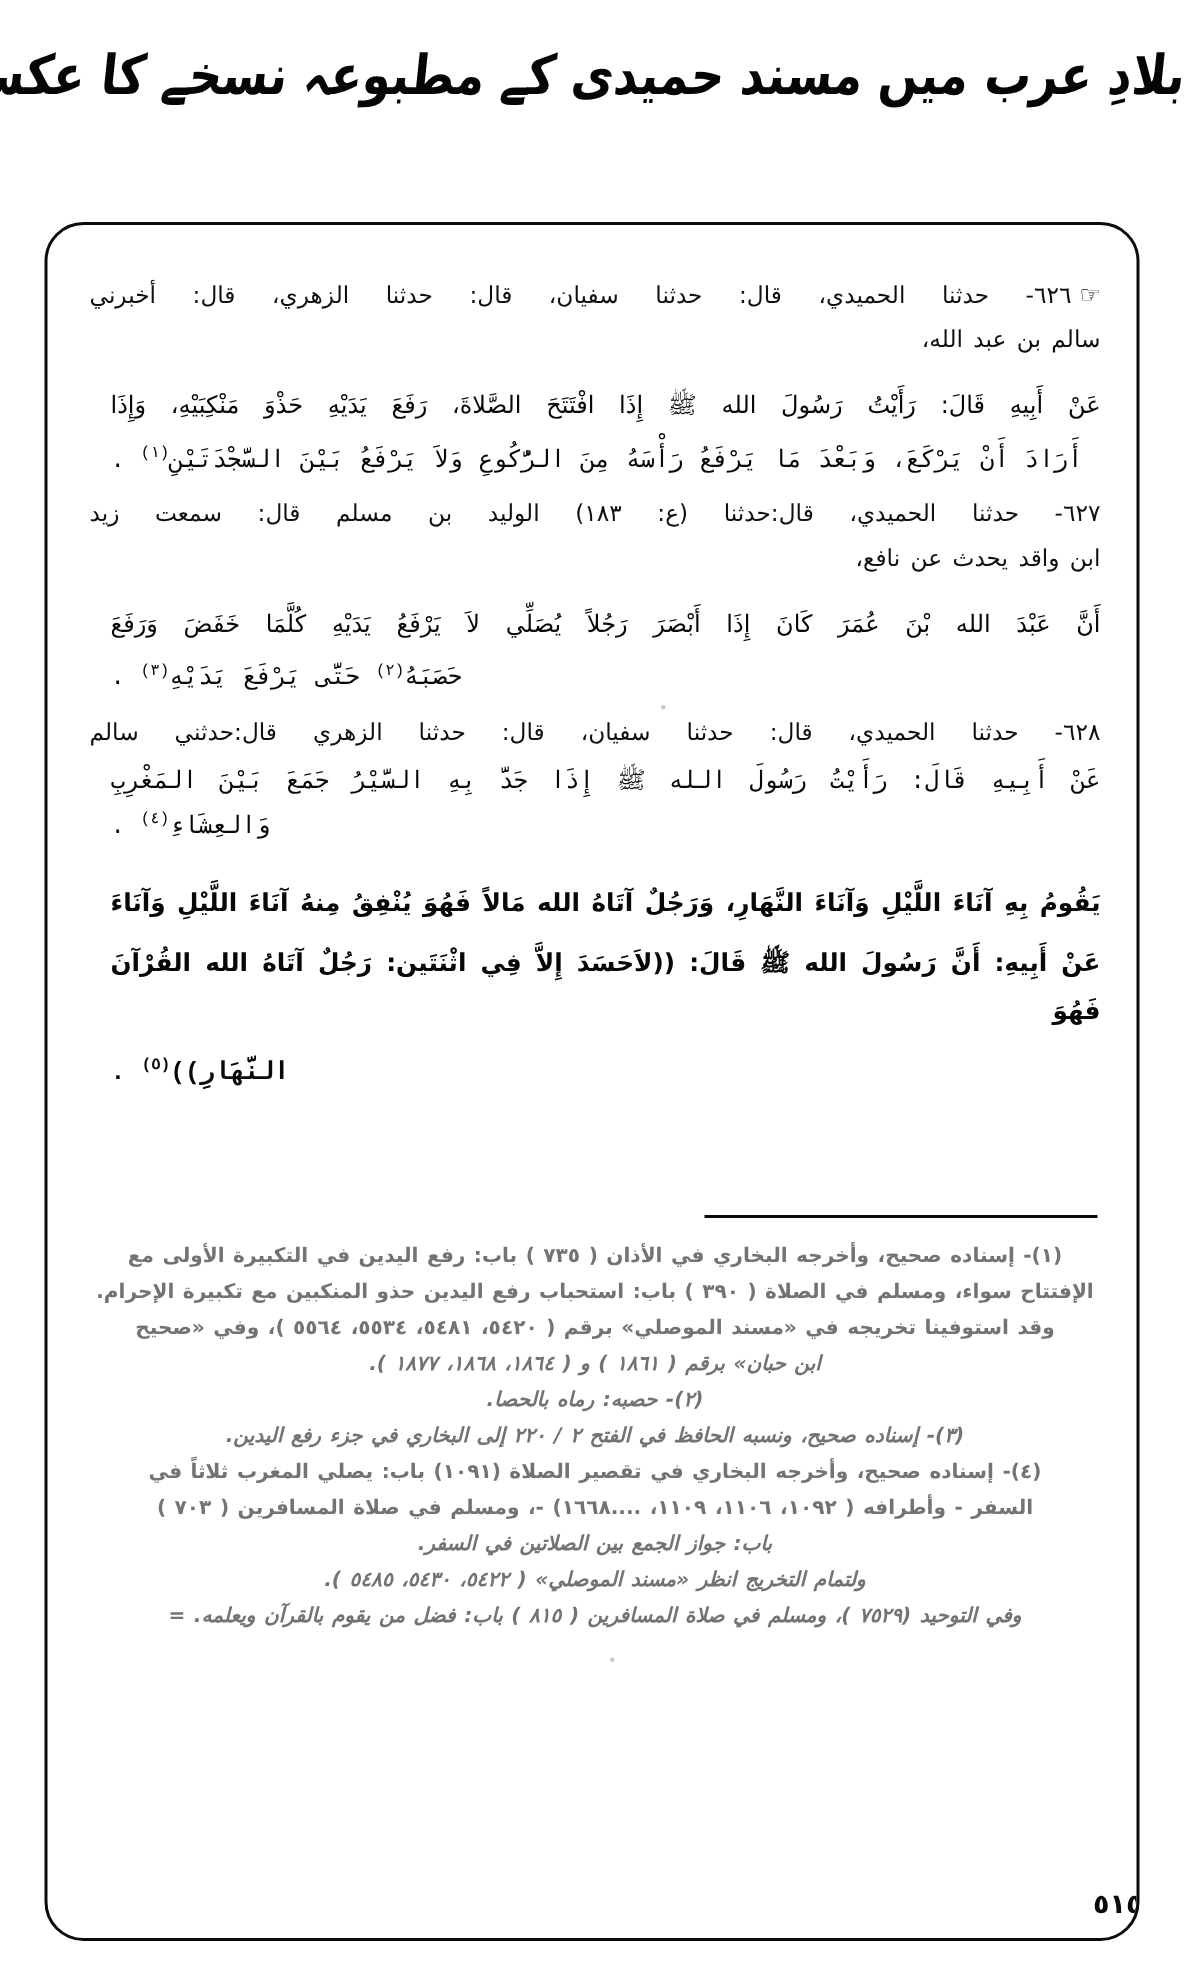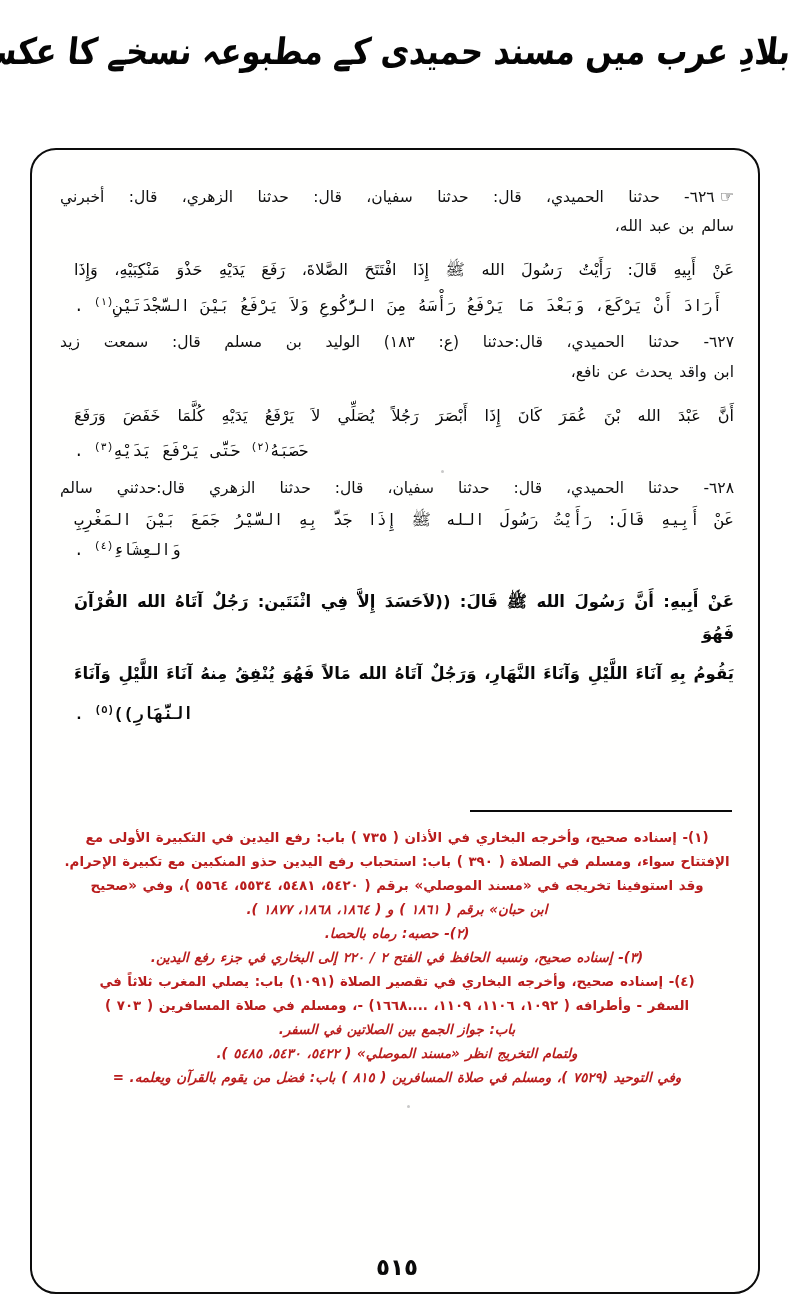--- a/index.html
+++ b/index.html
@@ -145,39 +145,38 @@
     left: 26px;
     direction: rtl;
   }
 
   .footnote {
     font-size: 13.4px;
     font-weight: 700;
     line-height: 1.72;
     text-align: justify;
     text-align-last: center;
-    color: #b91c1c;
+    color: #737373;
     margin-bottom: 1px;
     word-spacing: 1px;
   }
 
   .footnote.short {
     text-align: center;
     text-align-last: center;
     font-style: italic;
   }
 
   
   .page-number {
     position: absolute;
     bottom: 16px;
     left: 0;
     width: 730px;
-    text-align: center;
-    font-size: 23px;
+    font-size: 18px;
     font-weight: 700;
     letter-spacing: 1px;
     color: #0a0a0a;
   }
 
   
   .speck {
     position: absolute;
     background: #c8c8c8;
     border-radius: 50%;
@@ -218,22 +217,22 @@
 
     <div class="hadith-block">
       <div class="isnad-line">٦٢٨- حدثنا الحميدي، قال: حدثنا سفيان، قال: حدثنا الزهري قال:حدثني سالم</div>
       <div class="matn-line matn-end">
         <span>عَنْ أَبِيهِ قَالَ: رَأَيْتُ رَسُولَ الله ﷺ إِذَا جَدَّ بِهِ السَّيْرُ جَمَعَ بَيْنَ المَغْرِبِ وَالعِشَاءِ</span><sup class="fn-ref">(٤)</sup><span> .</span>
       </div>
     </div>
 
     <div class="hadith-block">
       <div class="spacer-sm"></div>
+      <div class="matn-line bold-matn">يَقُومُ بِهِ آنَاءَ اللَّيْلِ وَآنَاءَ النَّهَارِ، وَرَجُلٌ آتَاهُ الله مَالاً فَهُوَ يُنْفِقُ مِنهُ آنَاءَ اللَّيْلِ وَآنَاءَ</div>
       <div class="matn-line bold-matn">عَنْ أَبِيهِ: أَنَّ رَسُولَ الله ﷺ قَالَ: ((لاَحَسَدَ إِلاَّ فِي اثْنَتَين: رَجُلٌ آتَاهُ الله القُرْآنَ فَهُوَ</div>
-      <div class="matn-line bold-matn">يَقُومُ بِهِ آنَاءَ اللَّيْلِ وَآنَاءَ النَّهَارِ، وَرَجُلٌ آتَاهُ الله مَالاً فَهُوَ يُنْفِقُ مِنهُ آنَاءَ اللَّيْلِ وَآنَاءَ</div>
       <div class="matn-line bold-matn matn-end">
         <span>النَّهَارِ))</span><sup class="fn-ref">(٥)</sup><span> .</span>
       </div>
     </div>
 
     <div class="fn-separator"></div>
 
     <div class="footnotes">
 
       <div class="footnote">(١)- إسناده صحيح، وأخرجه البخاري في الأذان ( ٧٣٥ ) باب: رفع اليدين في التكبيرة الأولى مع</div>

